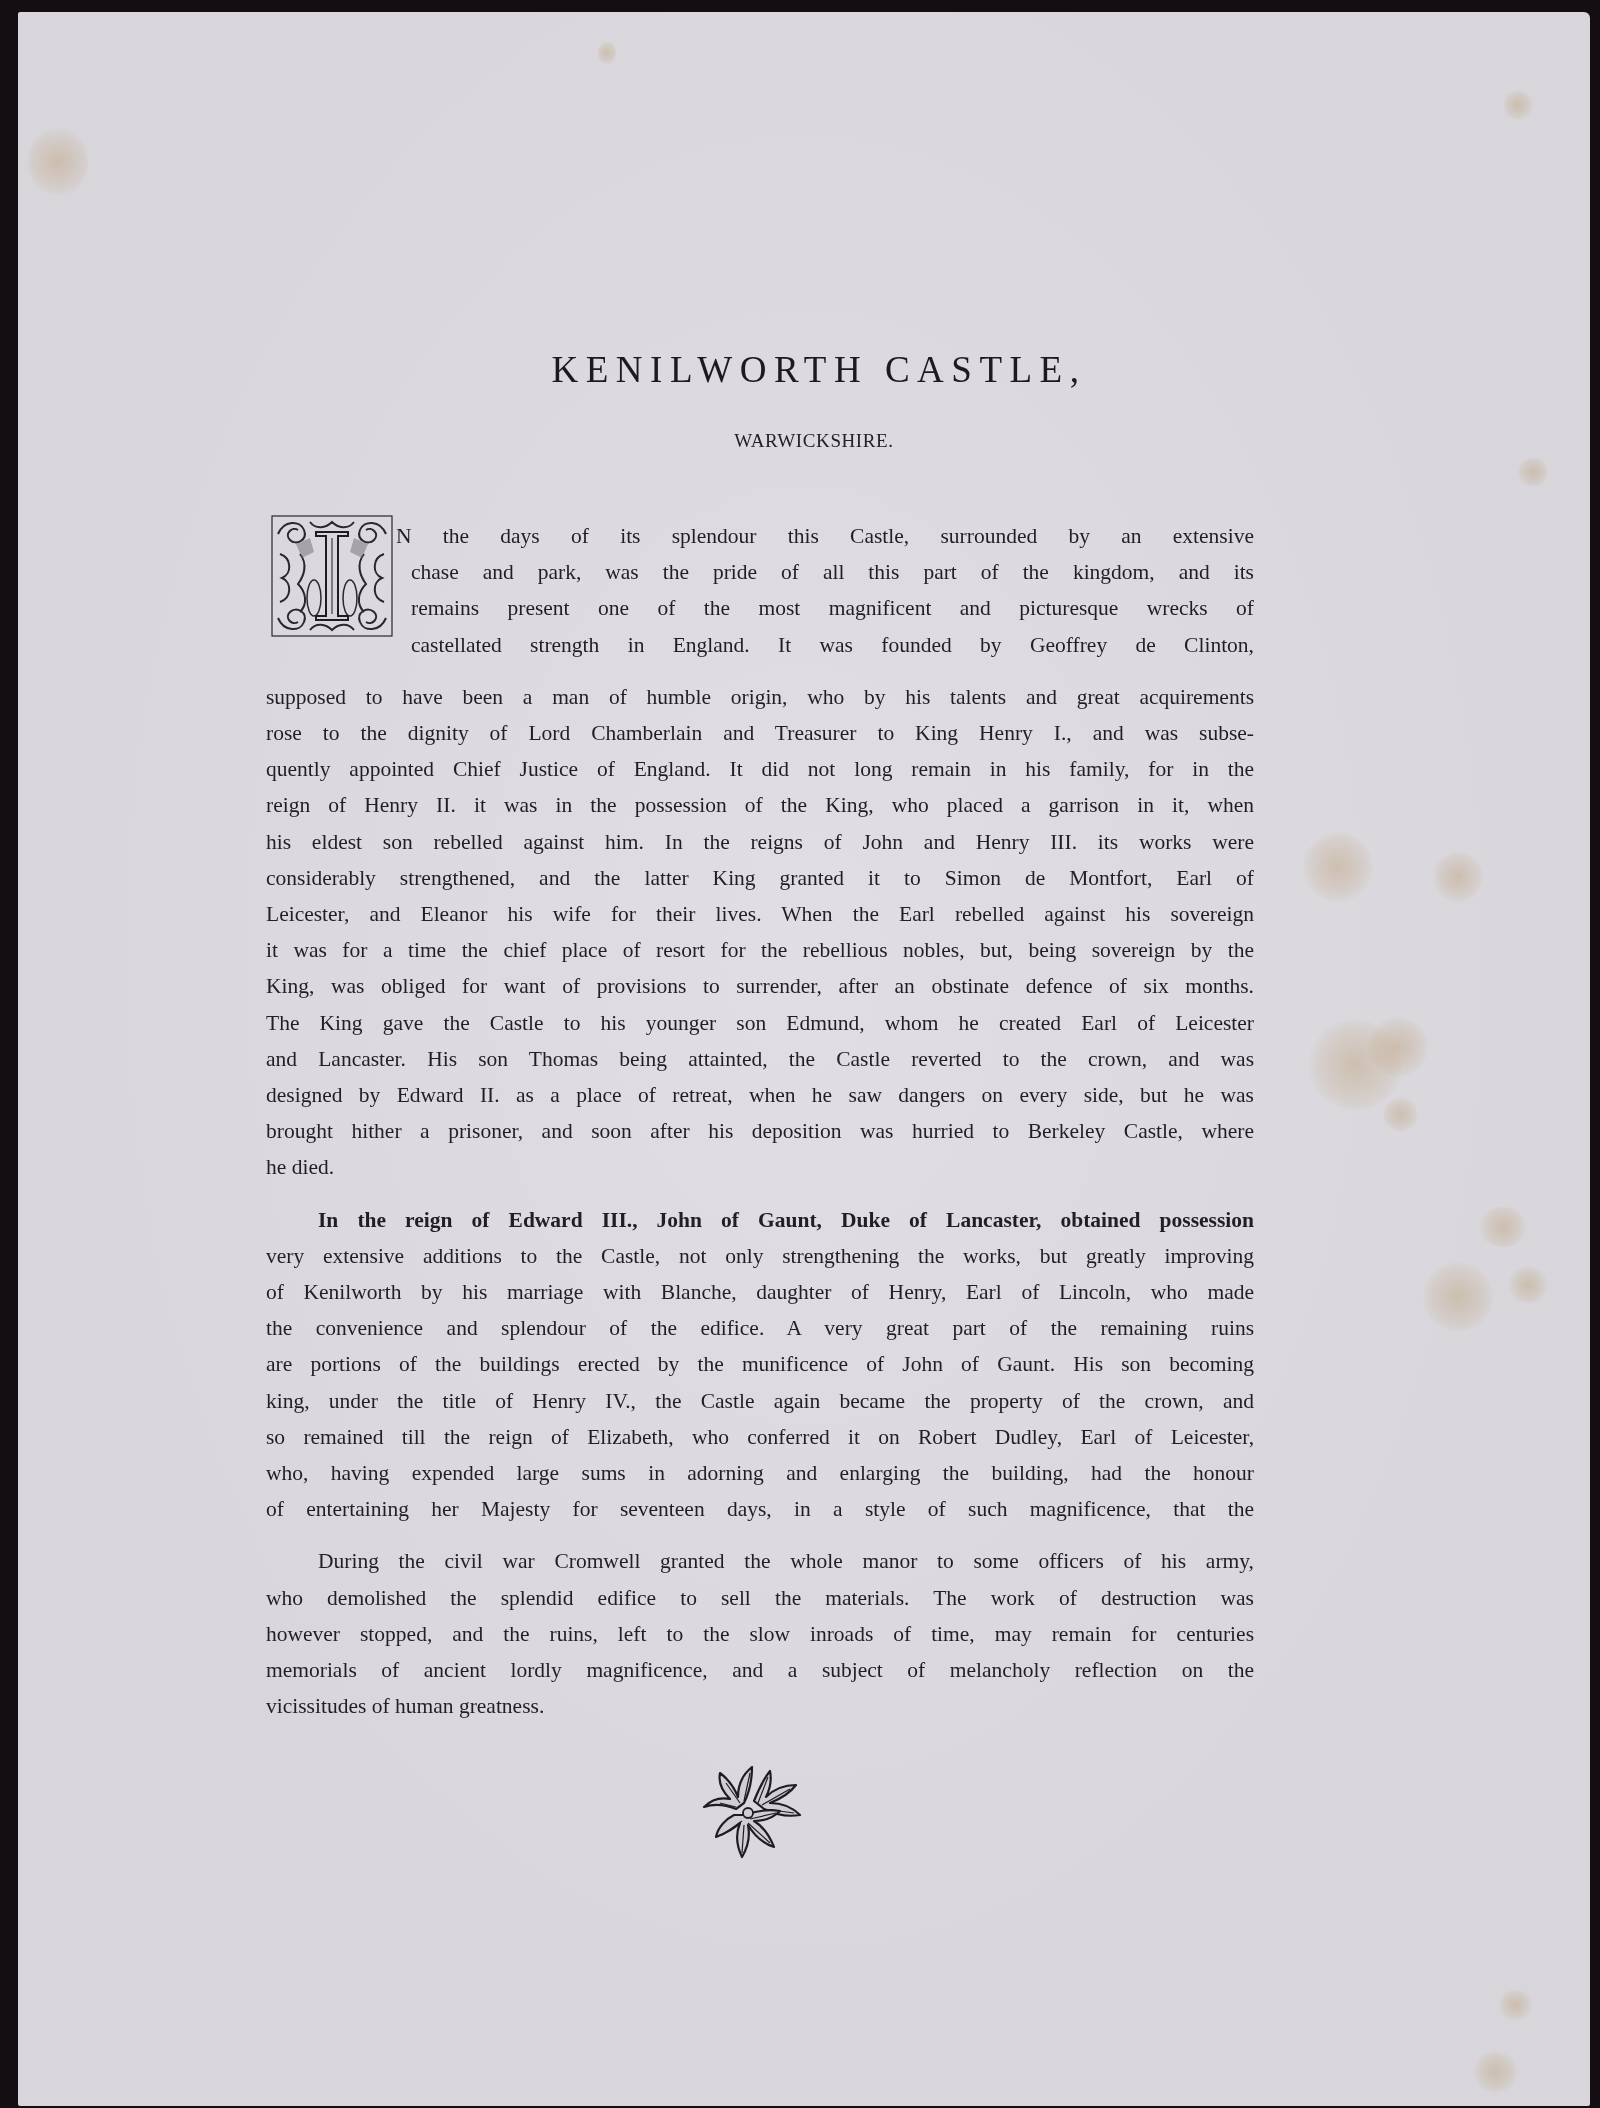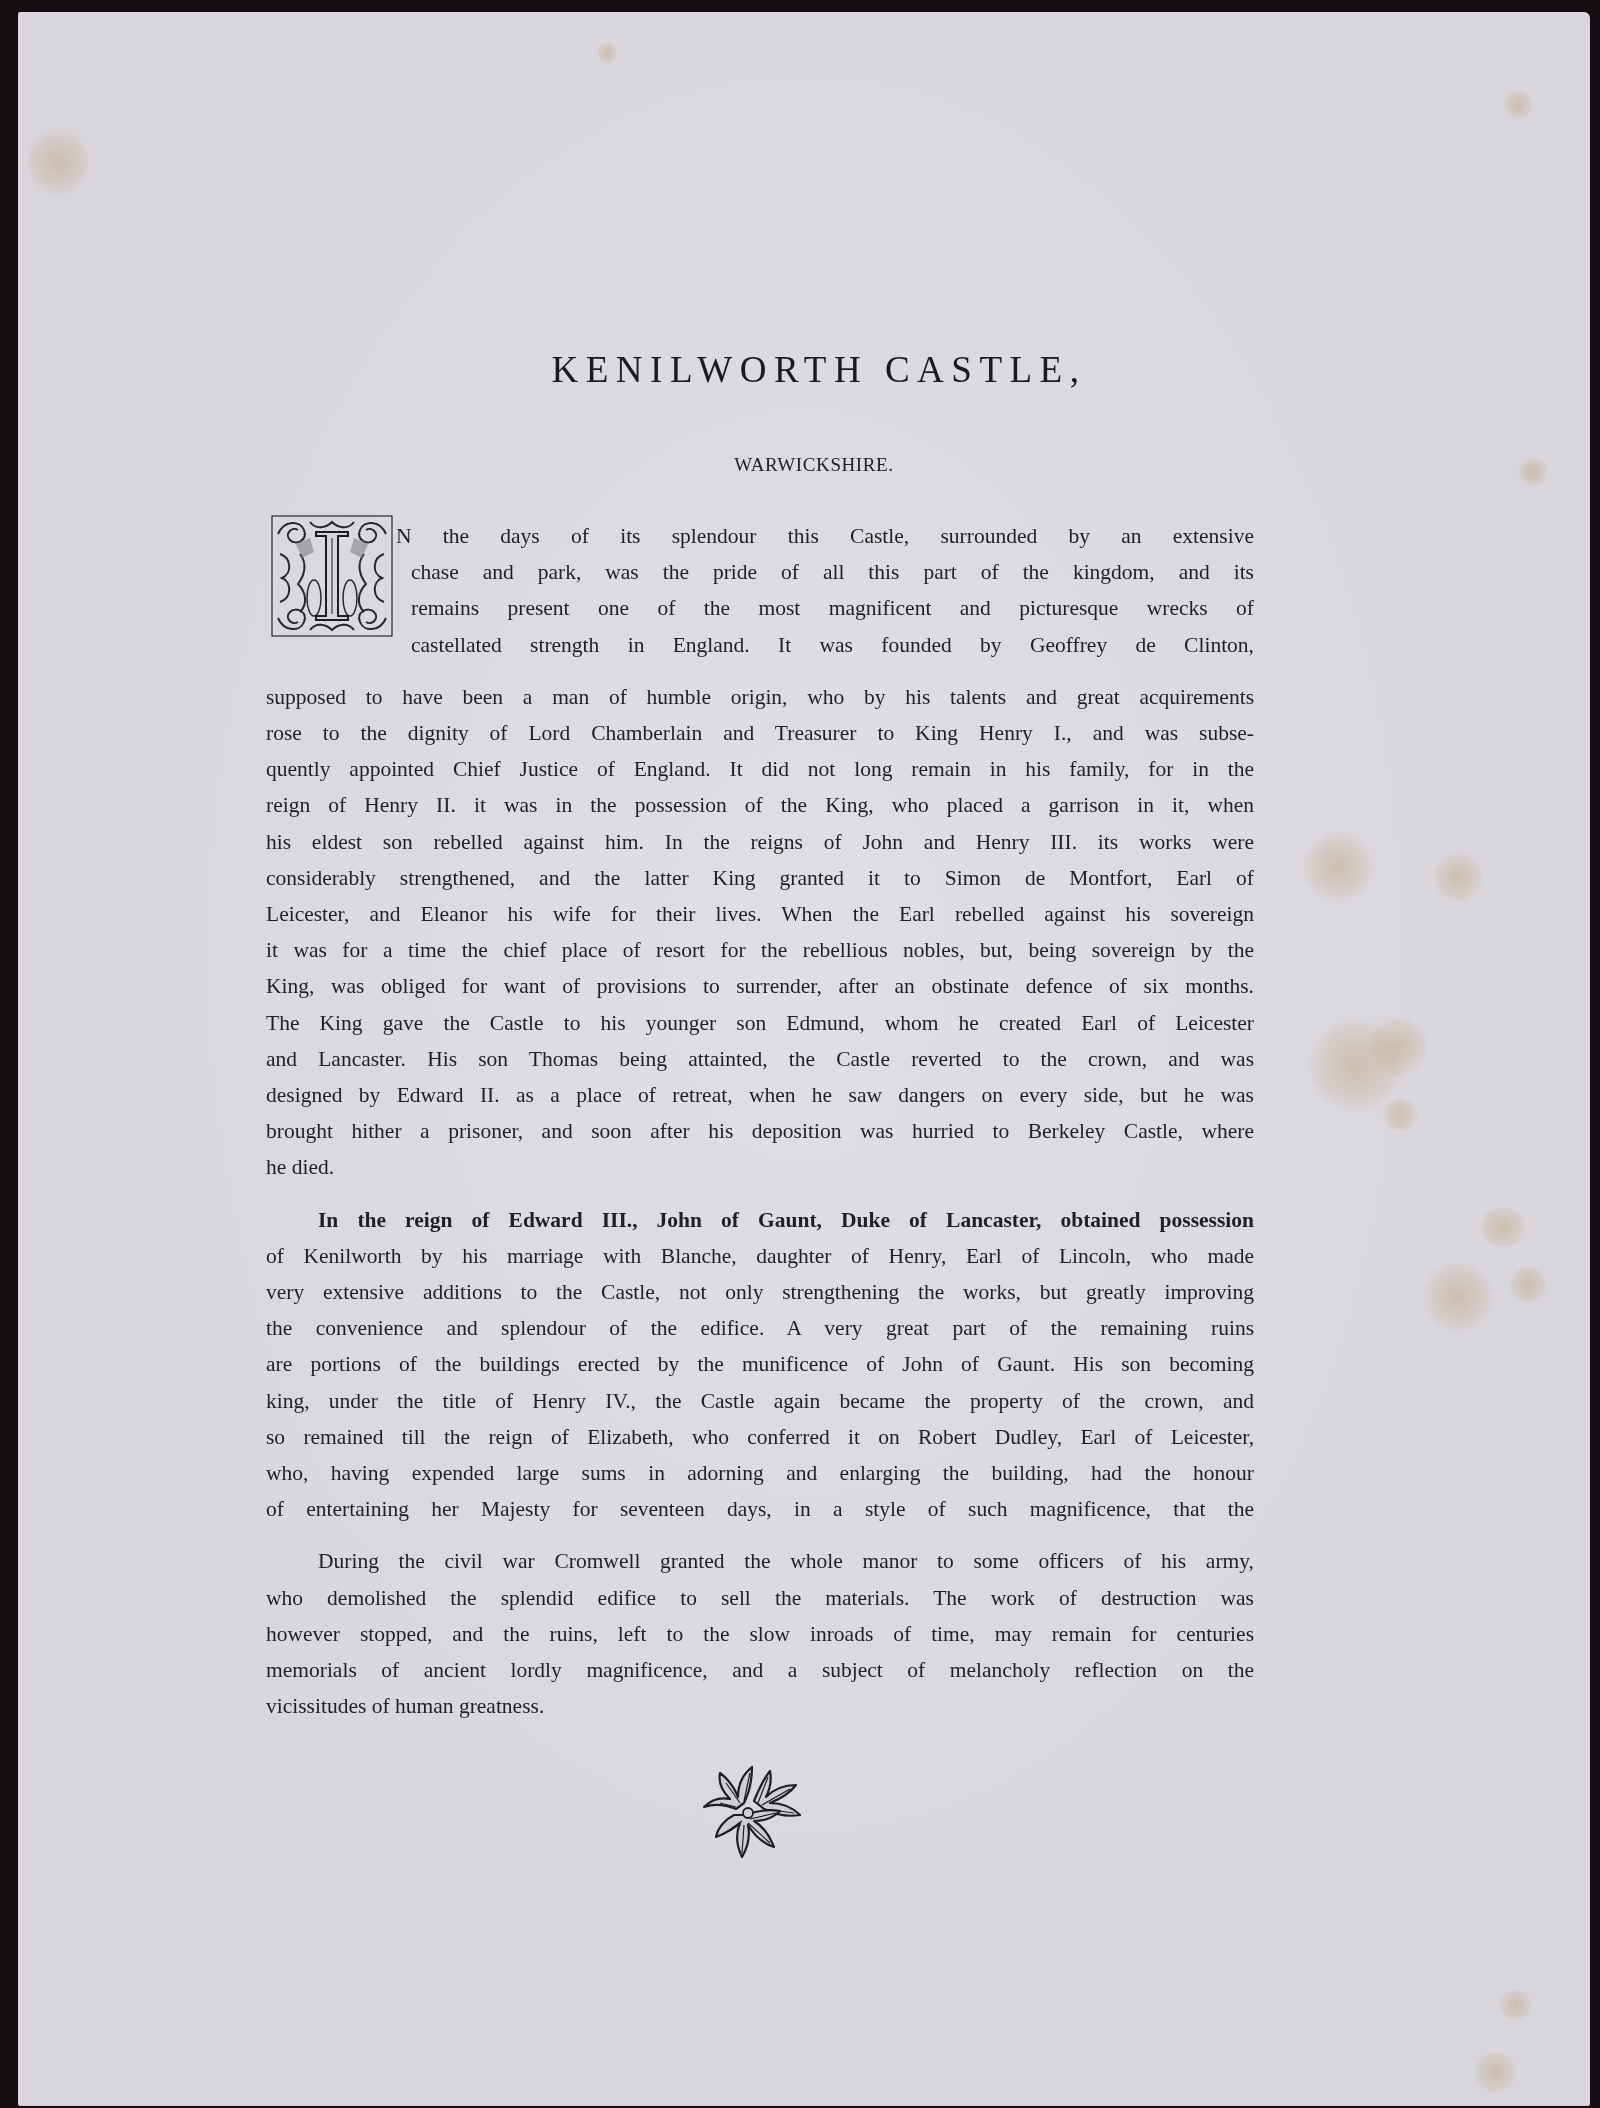--- a/index.html
+++ b/index.html
@@ -47,21 +47,20 @@
     left: 0;
     width: 1572px;
     top: 418px;
     text-align: center;
     font-family: "Liberation Serif", "DejaVu Serif", serif;
     font-size: 19px;
     letter-spacing: 0.6px;
     color: #232126;
     padding-left: 20px;
     box-sizing: border-box;
-    margin-top: 24px;
   }
   .body-text {
     position: absolute;
     left: 232px;
     top: 490px;
     width: 1020px;
     font-family: "Liberation Serif", "DejaVu Serif", serif;
     font-size: 21.5px;
     line-height: 36.2px;
     color: #211f23;
@@ -169,22 +168,22 @@
       <span class="line">King, was obliged for want of provisions to surrender, after an obstinate defence of six months.</span>
       <span class="line">The King gave the Castle to his younger son Edmund, whom he created Earl of Leicester</span>
       <span class="line">and Lancaster.   His son Thomas being attainted, the Castle reverted to the crown, and was</span>
       <span class="line">designed by Edward II. as a place of retreat, when he saw dangers on every side, but he was</span>
       <span class="line">brought hither a prisoner, and soon after his deposition was hurried to Berkeley Castle, where</span>
       <span class="line last">he died.</span>
     </div>
 
     <div class="para">
       <span class="line" style="padding-left:52px;font-weight:bold;">In the reign of Edward III., John of Gaunt, Duke of Lancaster, obtained possession</span>
+      <span class="line">very extensive additions to the Castle, not only strengthening the works, but greatly improving</span>
       <span class="line">of Kenilworth by his marriage with Blanche, daughter of Henry, Earl of Lincoln, who made</span>
-      <span class="line">very extensive additions to the Castle, not only strengthening the works, but greatly improving</span>
       <span class="line">the convenience and splendour of the edifice.  A very great part of the remaining ruins</span>
       <span class="line">are portions of the buildings erected by the munificence of John of Gaunt.   His son becoming</span>
       <span class="line">king, under the title of Henry IV., the Castle again became the property of the crown, and</span>
       <span class="line">so remained till the reign of Elizabeth, who conferred it on Robert Dudley, Earl of Leicester,</span>
       <span class="line">who, having expended large sums in adorning and enlarging the building, had the honour</span>
       <span class="line">of entertaining her Majesty for seventeen days, in a style of such magnificence, that the</span>
     </div>
 
     <div class="para">
       <span class="line" style="padding-left:52px;">During the civil war Cromwell granted the whole manor to some officers of his army,</span>

